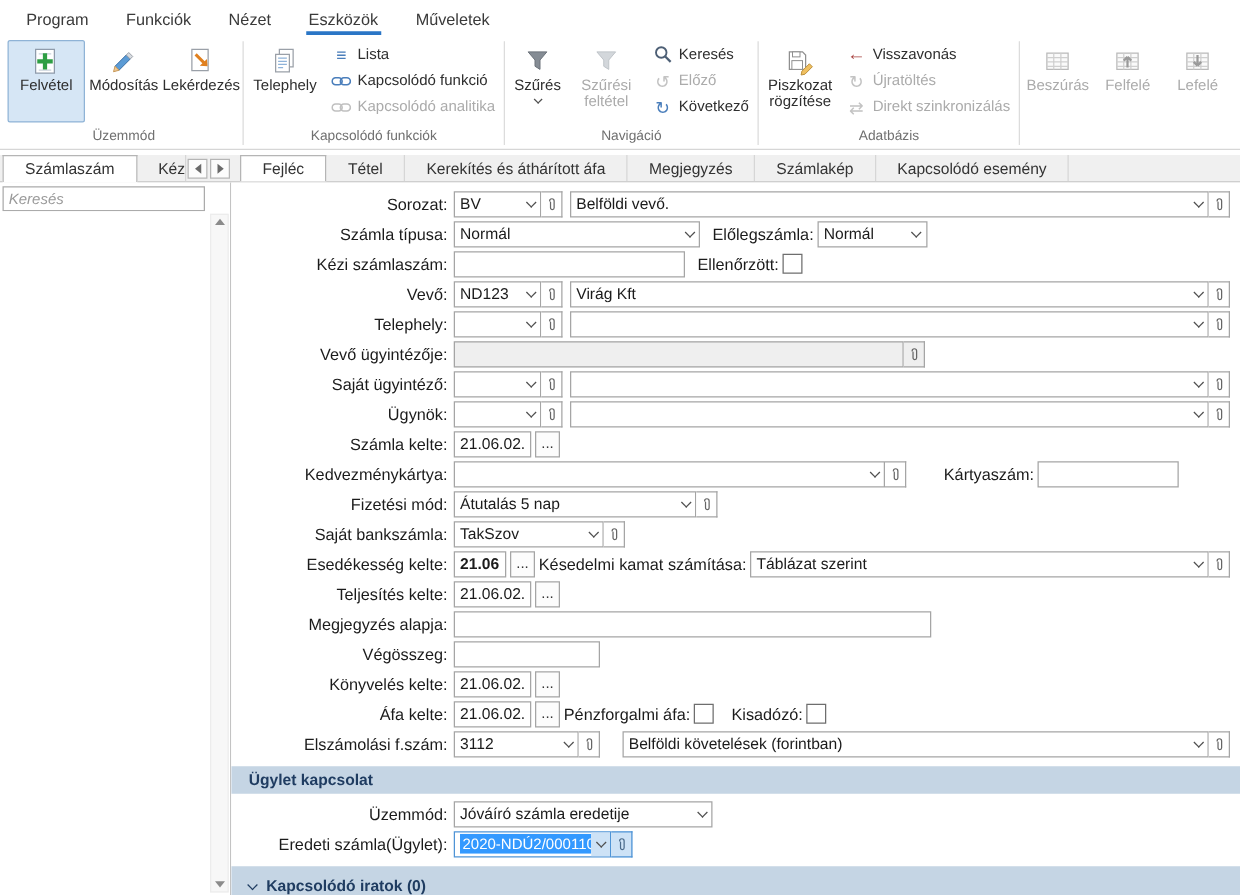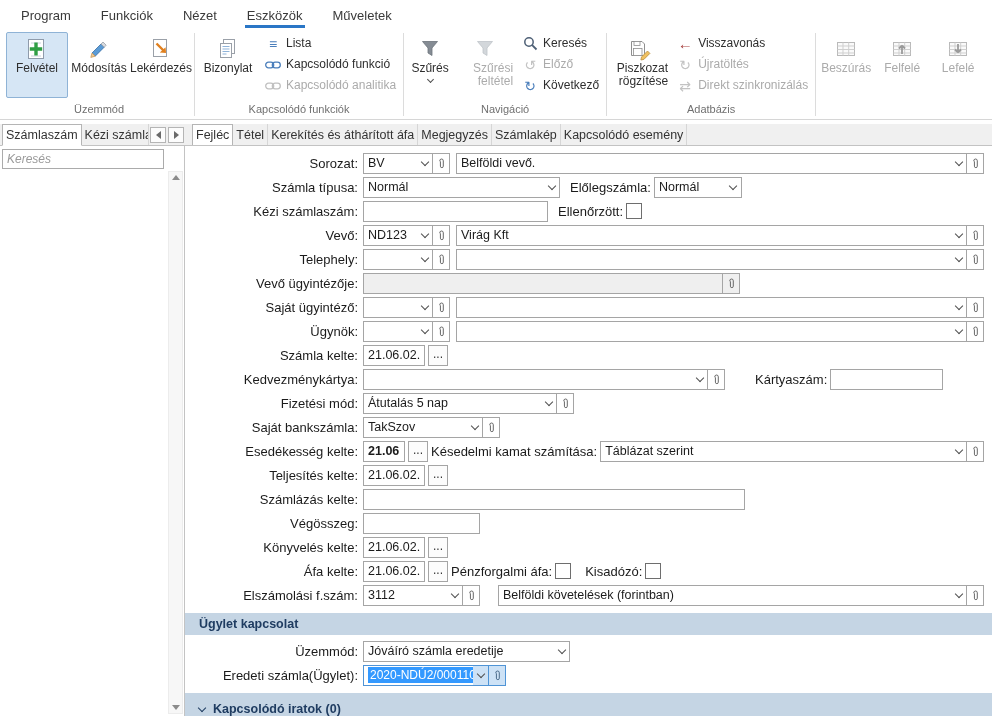--- a/index.html
+++ b/index.html
@@ -14,40 +14,40 @@
 
   
   .ribbon{height:90px;flex:none;display:flex;align-items:stretch;border-bottom:1px solid #d6d6d6;overflow:hidden;background:#fff;padding-left:4px}
   .rgroup{display:flex;flex-direction:column}
   .rbody{flex:1;display:flex;align-items:flex-start;padding:2px 2px 0}
   .rglabel{height:17px;line-height:14px;text-align:center;font-size:11px;color:#707070;white-space:nowrap;padding:0 6px}
   .rsep{width:1px;background:#dcdcdc;margin:3px 0;flex:none}
   .rbig{width:62px;height:66px;flex:none;display:flex;flex-direction:column;align-items:center;padding:2px 2px 0;border:1px solid transparent;border-radius:2px}
   .rbig.sel{background:#d6e6f5;border-color:#8fb3d6}
   .ric{height:27px;display:flex;align-items:center;justify-content:center;flex:none}
-  .rbl{font-size:12px;line-height:13px;text-align:right;color:#2e2e2e}
+  .rbl{font-size:12px;line-height:13px;text-align:center;color:#2e2e2e}
   .dis .rbl{color:#ababab}
   .rsmcol{display:flex;flex-direction:column;padding-top:1px}
   .rsm{display:flex;align-items:center;height:21px;padding:0 5px;border-radius:2px}
   .sic{width:18px;flex:none;display:flex;align-items:center;justify-content:center;margin-right:4px;line-height:1}
   .u-red{color:#a94442;font-size:15px;font-weight:bold}
   .u-blue{color:#4a7ebb;font-size:14px}
   .u-gray{color:#c3c3c3;font-size:14px}
   .u-list{color:#4a7ebb;font-size:14px;font-weight:bold}
 
   
   .chev{display:block;width:6px;height:6px;border-right:1.4px solid #4f4f4f;border-bottom:1.4px solid #4f4f4f;transform:rotate(45deg)}
   .chev.tiny{width:5px;height:5px;margin-top:2px}
 
   
   .gap{height:4px;flex:none;background:#fff}
   .tabsrow{height:22px;flex:none;display:flex;align-items:stretch;background:#f0f0f0;border-bottom:1px solid #c3c3c3}
   .ltabs{width:185px;flex:none;display:flex;align-items:stretch;padding-left:2px}
   .mtabs{flex:1;display:flex;align-items:stretch;padding-left:7px;min-width:0;overflow:hidden}
-  .tab{display:flex;align-items:center;padding:0 3px;font-size:12.5px;color:#333;border-right:1px solid #d6d6d6;white-space:nowrap}
+  .tab{display:flex;align-items:center;padding:0 17px;font-size:12.5px;color:#333;border-right:1px solid #d6d6d6;white-space:nowrap}
   .tab.active{background:#fff;border:1px solid #b5b5b5;border-bottom:1px solid #fff;margin-bottom:-1px}
   .mtabs .tab.active{font-weight:normal}
   .tab.trunc{max-width:72px;overflow:hidden}
   .tscroll{width:16px;height:16px;margin:3px 1px 0;border:1px solid #b5b5b5;background:#fcfcfc;display:flex;align-items:center;justify-content:center;flex:none}
   .tri-l{width:0;height:0;border-top:4px solid transparent;border-bottom:4px solid transparent;border-right:5px solid #6a6a6a}
   .tri-r{width:0;height:0;border-top:4px solid transparent;border-bottom:4px solid transparent;border-left:5px solid #6a6a6a}
   .tri-u{width:0;height:0;border-left:4px solid transparent;border-right:4px solid transparent;border-bottom:5px solid #8b8b8b}
   .tri-d{width:0;height:0;border-left:4px solid transparent;border-right:4px solid transparent;border-top:5px solid #8b8b8b}
 
   
@@ -139,21 +139,21 @@
     <div class="rgroup">
       <div class="rbody">
         <div class="rbig">
           <span class="ric">
             <svg width="24" height="24" viewBox="0 0 24 24">
                 <rect x="7.5" y="2.5" width="11" height="14" fill="#fff" stroke="#9aa0a8"></rect>
                 <rect x="4.5" y="6.5" width="11" height="14" fill="#fff" stroke="#9aa0a8"></rect>
                 <path d="M6.5 9.5 h7 M6.5 12 h7 M6.5 14.5 h7 M6.5 17 h4" stroke="#8fb3d9" stroke-width="1"></path>
               </svg>
           </span>
-          <span class="rbl">Bizonylat</span>
+          <span class="rbl">Telephely</span>
         </div>
         <div class="rsmcol">
           <div class="rsm">
             <span class="sic u-list">≡</span>
             <span class="rbl">Lista</span>
           </div>
           <div class="rsm">
             <span class="sic">
               <svg width="16" height="10" viewBox="0 0 16 10">
                   <rect x="0.7" y="2.2" width="8" height="5.6" rx="2.8" fill="none" stroke="#4a7ebb" stroke-width="1.3"></rect>
@@ -578,21 +578,21 @@
             </div>
         </div>
 
         <div class="frow">
           <span class="flab">Teljesítés kelte:</span>
           <input class="inp" style="width: 62px;" value="21.06.02.">
           <button class="dots">...</button>
         </div>
 
         <div class="frow">
-          <span class="flab">Számlázás kelte:</span>
+          <span class="flab">Megjegyzés alapja:</span>
           <input class="inp" style="width: 382px;">
         </div>
 
         <div class="frow">
           <span class="flab">Végösszeg:</span>
           <input class="inp" style="width: 117px;">
         </div>
 
         <div class="frow">
           <span class="flab">Könyvelés kelte:</span>

